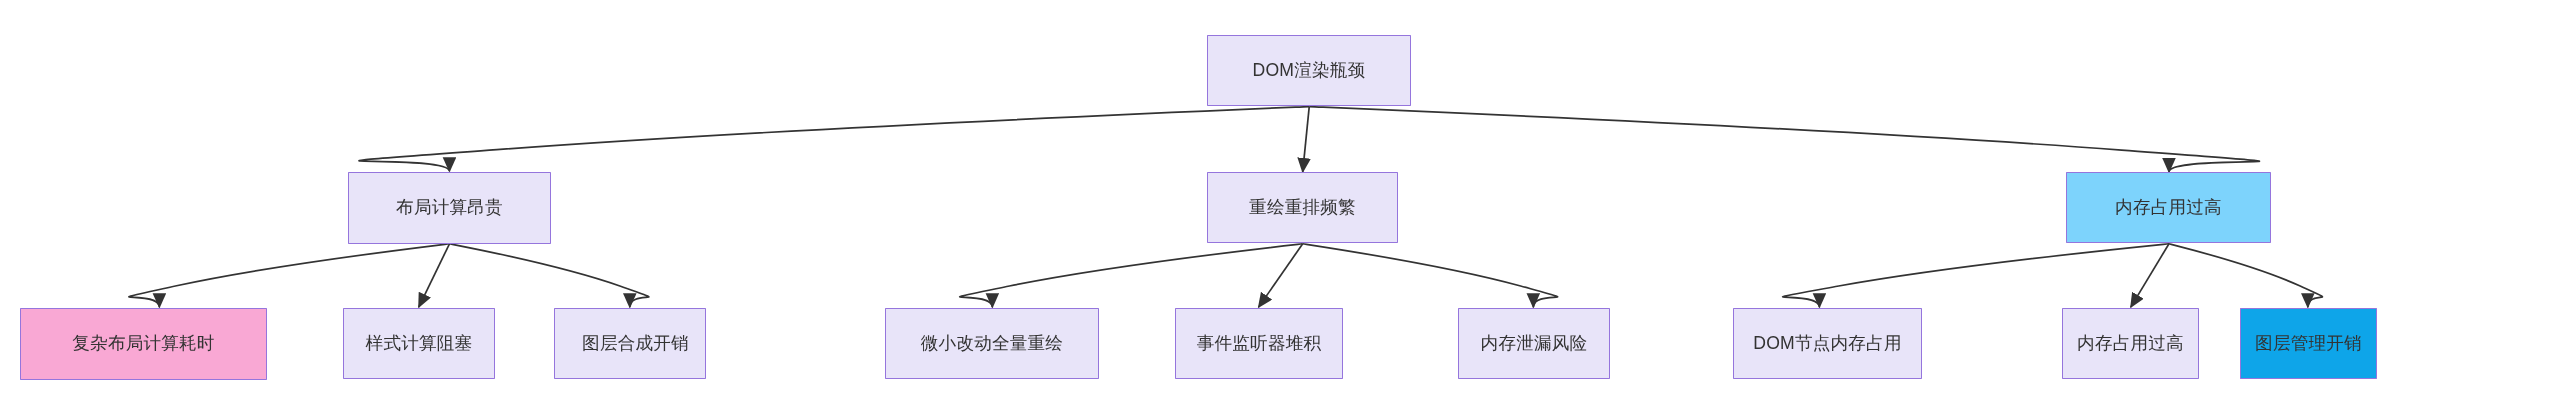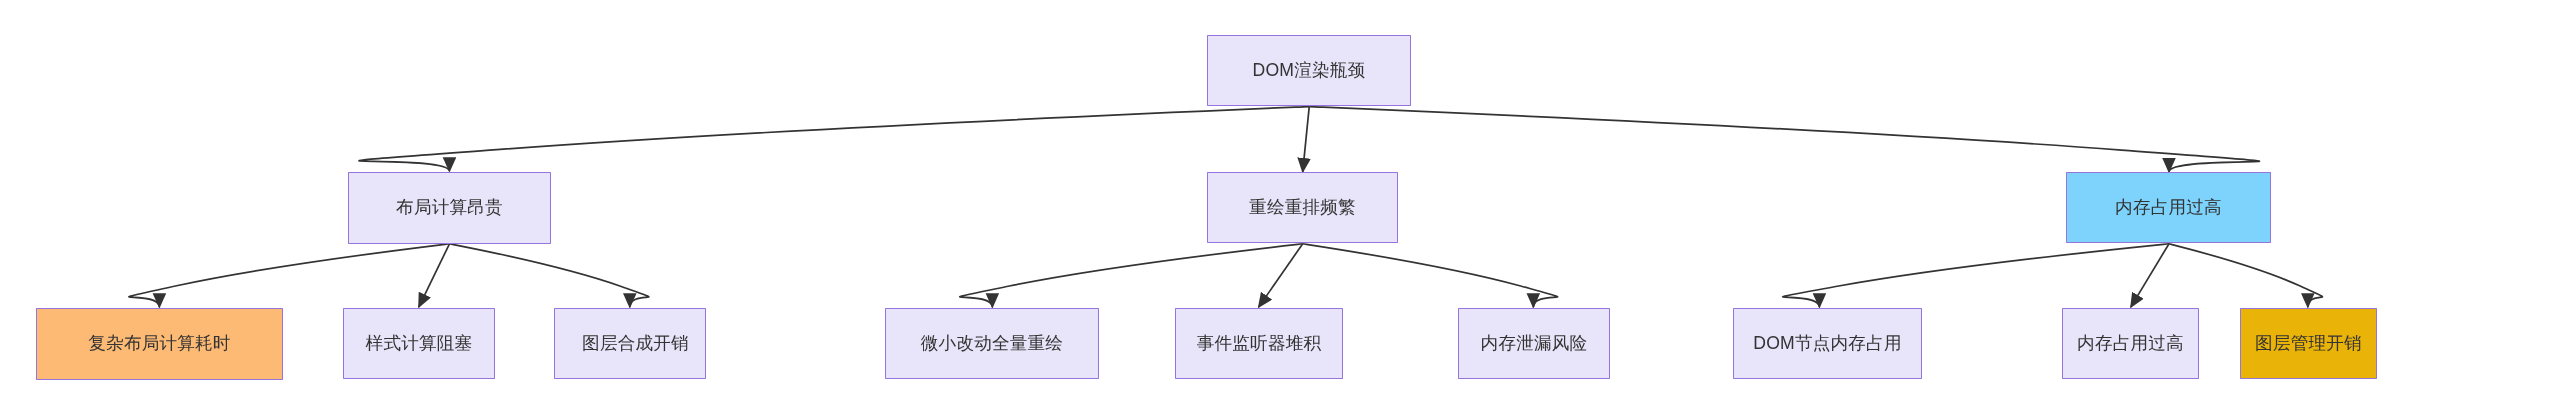--- a/index.html
+++ b/index.html
@@ -78,21 +78,21 @@
       </div>
       <div class="node" style="left: 348px; top: 172px; width: 203px; height: 72px; background: rgb(232, 228, 249); border-color: rgb(149, 117, 221); color: rgb(51, 51, 51);">
         <span class="node-label">布局计算昂贵</span>
       </div>
       <div class="node" style="left: 1207px; top: 172px; width: 191px; height: 71px; background: rgb(232, 228, 249); border-color: rgb(149, 117, 221); color: rgb(51, 51, 51); align-items: center;">
         <span class="node-label">重绘重排频繁</span>
       </div>
       <div class="node" style="left: 2066px; top: 172px; width: 205px; height: 71px; background: #7dd3fc; border-color: rgb(149, 117, 221); color: rgb(51, 51, 51);">
         <span class="node-label">内存占用过高</span>
       </div>
-      <div class="node" style="left: 36px; top: 308px; width: 247px; height: 72px; background: #fdba74; border-color: rgb(149, 117, 221); color: rgb(51, 51, 51);">
+      <div class="node" style="left: 20px; top: 308px; width: 247px; height: 72px; background: #f9a8d4; border-color: rgb(149, 117, 221); color: rgb(51, 51, 51);">
         <span class="node-label">复杂布局计算耗时</span>
       </div>
       <div class="node" style="left: 343px; top: 308px; width: 152px; height: 71px; background: rgb(232, 228, 249); border-color: rgb(149, 117, 221); color: rgb(51, 51, 51);">
         <span class="node-label">样式计算阻塞</span>
       </div>
       <div class="node" style="left: 554px; top: 308px; width: 152px; height: 71px; background: rgb(232, 228, 249); border-color: rgb(149, 117, 221); color: rgb(51, 51, 51); padding-left: 11px;">
         <span class="node-label">图层合成开销</span>
       </div>
       <div class="node" style="left: 885px; top: 308px; width: 214px; height: 71px; background: rgb(232, 228, 249); border-color: rgb(149, 117, 221); color: rgb(51, 51, 51);">
         <span class="node-label">微小改动全量重绘</span>
@@ -102,19 +102,19 @@
       </div>
       <div class="node" style="left: 1458px; top: 308px; width: 152px; height: 71px; background: rgb(232, 228, 249); border-color: rgb(149, 117, 221); color: rgb(51, 51, 51);">
         <span class="node-label">内存泄漏风险</span>
       </div>
       <div class="node" style="left: 1725px; top: 308px; width: 189px; height: 71px; background: rgb(232, 228, 249); border-color: rgb(149, 117, 221); color: rgb(51, 51, 51); margin-left: 8px;">
         <span class="node-label">DOM节点内存占用</span>
       </div>
       <div class="node" style="left: 2062px; top: 308px; width: 137px; height: 71px; background: rgb(232, 228, 249); border-color: rgb(149, 117, 221); color: rgb(51, 51, 51);">
         <span class="node-label">内存占用过高</span>
       </div>
-      <div class="node" style="left: 2240px; top: 308px; width: 137px; height: 71px; background: #eab308; border-color: rgb(149, 117, 221); color: rgb(51, 51, 51);">
+      <div class="node" style="left: 2240px; top: 308px; width: 137px; height: 71px; background: #0ea5e9; border-color: rgb(149, 117, 221); color: rgb(51, 51, 51);">
         <span class="node-label">图层管理开销</span>
       </div>
     </div>
 
 </div>
 
 
 </body></html>

